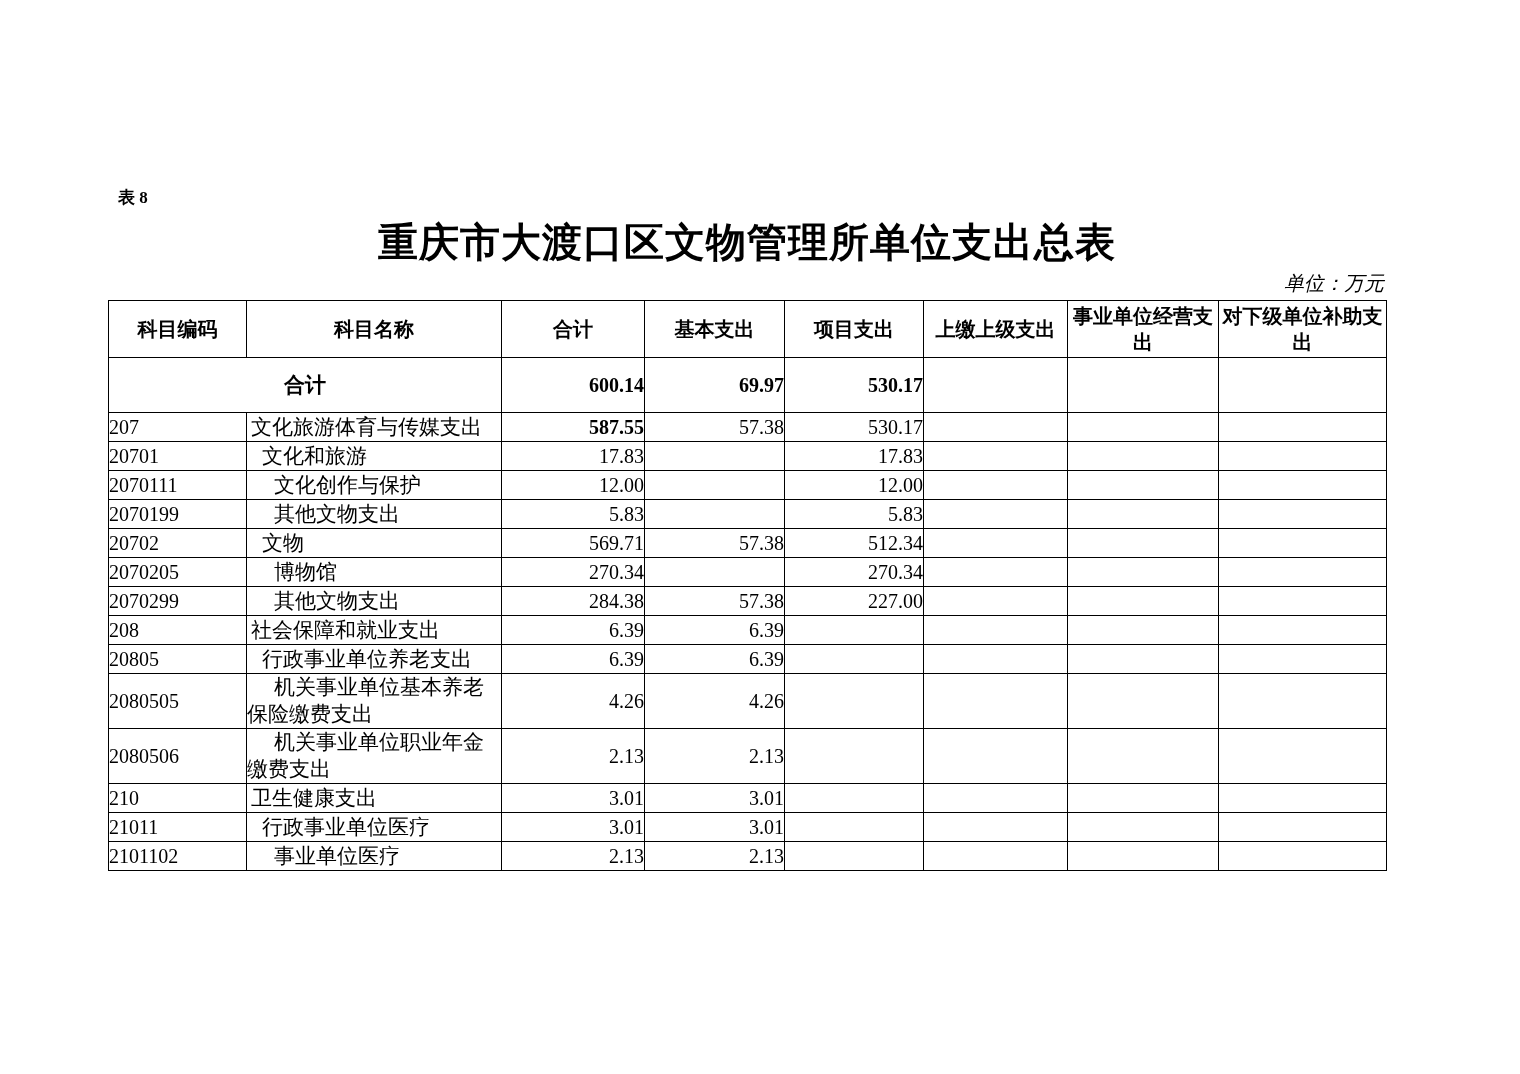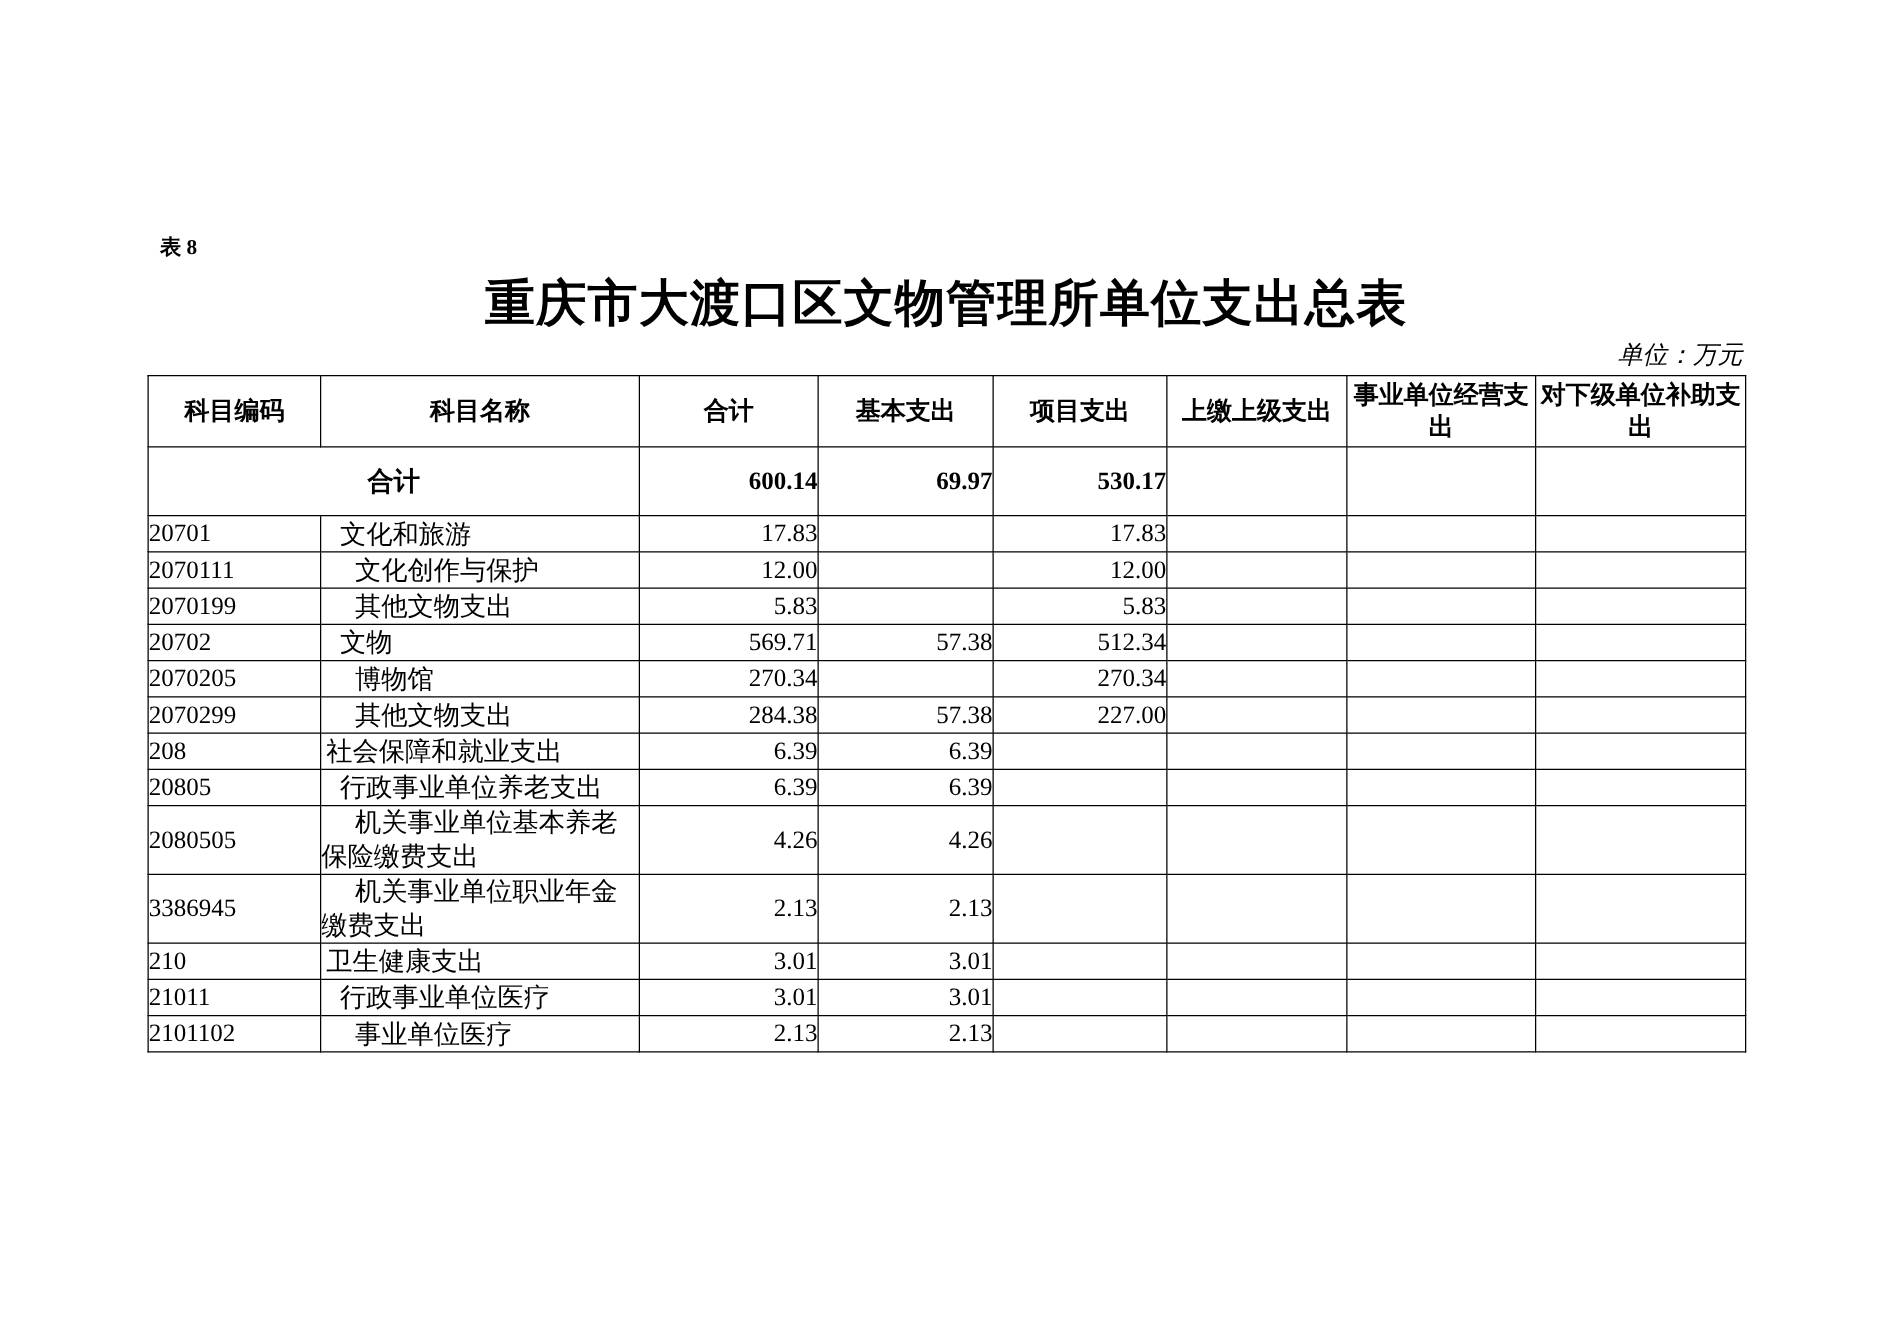--- a/index.html
+++ b/index.html
@@ -1,21 +1,21 @@
 <!DOCTYPE html>
 <html><head>
 <meta charset="utf-8">
 <style>
   html, body { margin: 0; padding: 0; background: #ffffff; }
   body {
     width: 1520px; height: 1074px; position: relative;
     font-family: "Liberation Serif", "DejaVu Serif", serif;
     color: #000;
   }
-  .sheet { position: absolute; left: 118px; top: 0; width: 1278px; height: 905px; }
+  .sheet { position: absolute; left: 108px; top: 0; width: 1278px; height: 905px; }
 
   .table-label {
     position: absolute; left: 10px; top: 186px;
     font-size: 17px; font-weight: bold;
     font-family: "Liberation Serif", serif;
   }
   .doc-title {
     position: absolute; left: 0; top: 215px; width: 100%;
     text-align: center; font-size: 40px; font-weight: bold;
     font-family: "Liberation Sans", "DejaVu Sans", sans-serif;
@@ -97,20 +97,30 @@
     <tbody id="table-body">
       <tr class="total-row">
         <td class="total-name" colspan="2">合计</td>
         <td class="cell-num">600.14</td>
         <td class="cell-num">69.97</td>
         <td class="cell-num">530.17</td>
         <td class="cell-num"></td>
         <td class="cell-num"></td>
         <td class="cell-num"></td>
       </tr>
+    <tr class="data-row">
+          <td class="cell-code code-lv1">207</td>
+          <td class="cell-name name-lv1">文化旅游体育与传媒支出</td>
+          <td class="cell-num bold">587.55</td>
+          <td class="cell-num">57.38</td>
+          <td class="cell-num">530.17</td>
+          <td class="cell-num"></td>
+          <td class="cell-num"></td>
+          <td class="cell-num"></td>
+        </tr>
         <tr class="data-row">
           <td class="cell-code code-lv2">20701</td>
           <td class="cell-name name-lv2">文化和旅游</td>
           <td class="cell-num">17.83</td>
           <td class="cell-num"></td>
           <td class="cell-num">17.83</td>
           <td class="cell-num"></td>
           <td class="cell-num"></td>
           <td class="cell-num"></td>
         </tr>
@@ -188,21 +198,21 @@
           <td class="cell-code code-lv3">2080505</td>
           <td class="cell-name name-lv3">机关事业单位基本养老保险缴费支出</td>
           <td class="cell-num">4.26</td>
           <td class="cell-num">4.26</td>
           <td class="cell-num"></td>
           <td class="cell-num"></td>
           <td class="cell-num"></td>
           <td class="cell-num"></td>
         </tr>
         <tr class="data-row">
-          <td class="cell-code code-lv3">3386945</td>
+          <td class="cell-code code-lv3">2080506</td>
           <td class="cell-name name-lv3">机关事业单位职业年金缴费支出</td>
           <td class="cell-num">2.13</td>
           <td class="cell-num">2.13</td>
           <td class="cell-num"></td>
           <td class="cell-num"></td>
           <td class="cell-num"></td>
           <td class="cell-num"></td>
         </tr>
         <tr class="data-row">
           <td class="cell-code code-lv1">210</td>

